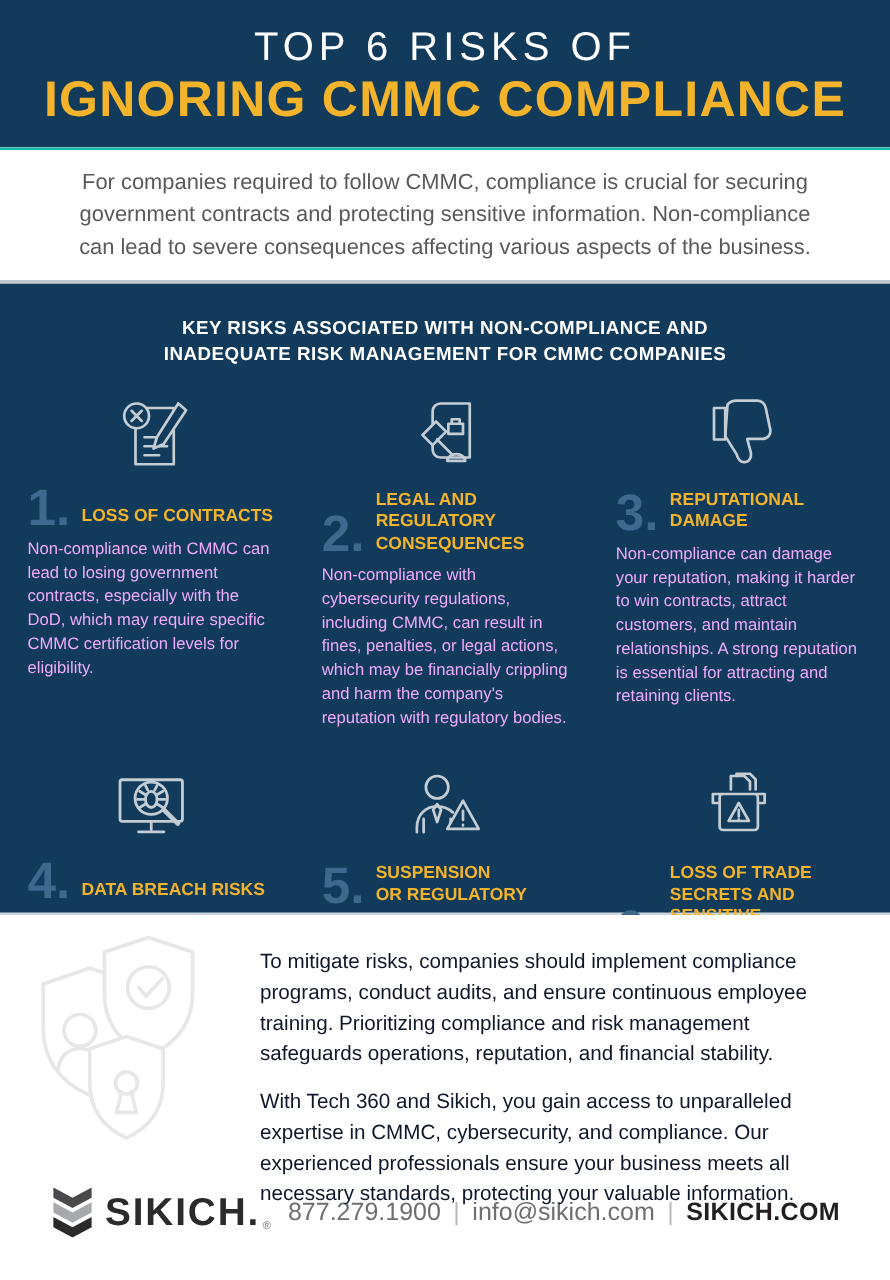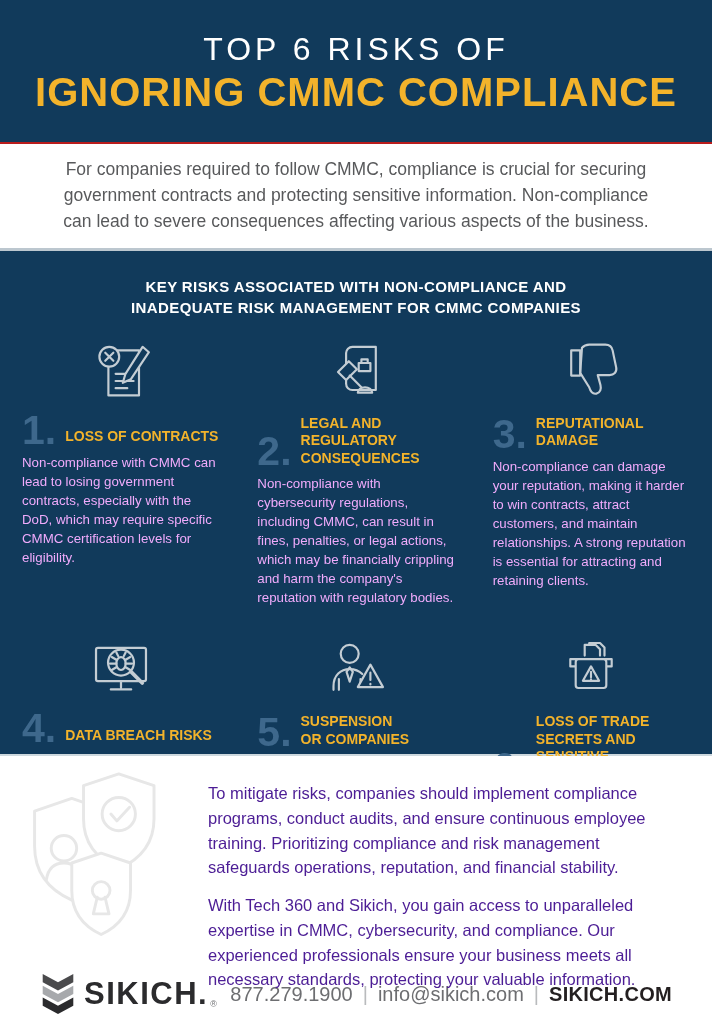--- a/index.html
+++ b/index.html
@@ -1,27 +1,27 @@
 <!DOCTYPE html>
 <html><head>
 <meta charset="utf-8">
 <style>
   * { margin:0; padding:0; box-sizing:border-box; }
   body { font-family:"Liberation Sans", sans-serif; background:#ffffff; }
   .page { width:712px; height:1024px; overflow:hidden; background:#ffffff; position:relative; }
 
   
-  .header { height:142px; background:#113A5B; display:flex; flex-direction:column;
+  .header { height:118px; background:#113A5B; display:flex; flex-direction:column;
             align-items:center; justify-content:center; padding-top:4px; }
   .title1 { color:#ffffff; font-size:32px; font-weight:400; letter-spacing:4px; }
   .title2 { color:#F3B32B; font-size:40px; font-weight:800; letter-spacing:1px; margin-top:2px; }
 
   
   .intro { height:109px; background:#ffffff; display:flex; align-items:center; justify-content:center;
-           border-top:2px solid #b91c1c; border-bottom:3px solid #bcc7cf; }
+           border-top:2px solid #14b8a6; border-bottom:3px solid #bcc7cf; }
   .intro p { width:614px; text-align:center; font-size:17.5px; line-height:1.47; color:#58595B; }
 
   
   .risks { height:505px; background:#113A5B; padding-top:25px; border-bottom:2px solid #cdd8de; }
   .risks-heading { text-align:center; color:#ffffff; font-weight:700; font-size:15px;
                    letter-spacing:0.4px; line-height:1.42; }
   .risks-heading span { display:block; }
   .grid { display:grid; grid-template-columns:1fr 1fr 1fr; column-gap:38px; row-gap:24px;
           padding:14px 22px 0 22px; }
   .card { min-width:0; }
@@ -33,21 +33,21 @@
   .desc { margin-top:6px; font-size:13.3px; line-height:1.43; color:#f0abfc; }
   .lineicon { stroke:#C4CDD4; fill:none; stroke-width:2.4; stroke-linecap:round; stroke-linejoin:round; }
   .iconfill { fill:#113A5B; }
 
   
   .mitigation { height:198px; background:#ffffff; position:relative; }
   .shield-art { position:absolute; left:24px; top:14px; }
   .shieldline { stroke:#e7e7e7; stroke-width:3; fill:none; stroke-linecap:round; stroke-linejoin:round; }
   .shieldmask { fill:#ffffff; }
   .mit-text { margin-left:208px; width:466px; padding-top:25px; }
-  .mit-text p { font-size:16.5px; line-height:1.5; color:#4c1d95; }
+  .mit-text p { font-size:16.5px; line-height:1.5; color:#0f172a; }
   .mit-text p + p { margin-top:13px; }
 
   
   .footer { height:94px; background:#ffffff; display:flex; align-items:center;
             justify-content:space-between; padding:0 40px 14px 40px; }
   .logo { display:flex; align-items:center; }
   .logo-word { font-size:31px; font-weight:800; letter-spacing:1.5px; color:#2b2b2d; margin-left:8px; }
   .logo-reg { font-size:9px; color:#6d6e71; align-self:flex-end; margin:0 0 5px 2px; }
   .contact { font-size:20px; color:#6d6e71; display:flex; align-items:center; }
   .contact .sep { color:#b9bbbd; margin:0 10px; }
@@ -171,21 +171,21 @@
               <path d="M33,37 l-3.5,5 3.5,11 3.5,-11 z"></path>
               <path class="iconfill" d="M56,34 l14,25 h-28 z"></path>
               <path d="M56,43 v8 M56,55.5 v0.5"></path>
             </g>
           </svg>
         </div>
         <div class="num-row">
           <div class="num">5.</div>
           <div class="risk-title">
             <span>SUSPENSION</span>
-            <span>OR COMPANIES</span>
+            <span>OR REGULATORY</span>
           </div>
         </div>
         <div class="desc">Non-compliance with cybersecurity requirements can lead to suspension or debarment from federal contracts, significantly impacting the company's growth and stability.</div>
       </div>
 
       <div class="card">
         <div class="icon-wrap">
           <svg width="72" height="72" viewBox="0 0 80 80">
             <g class="lineicon">
               <path d="M33,24 v-12 h12 l5,5 v7"></path>

